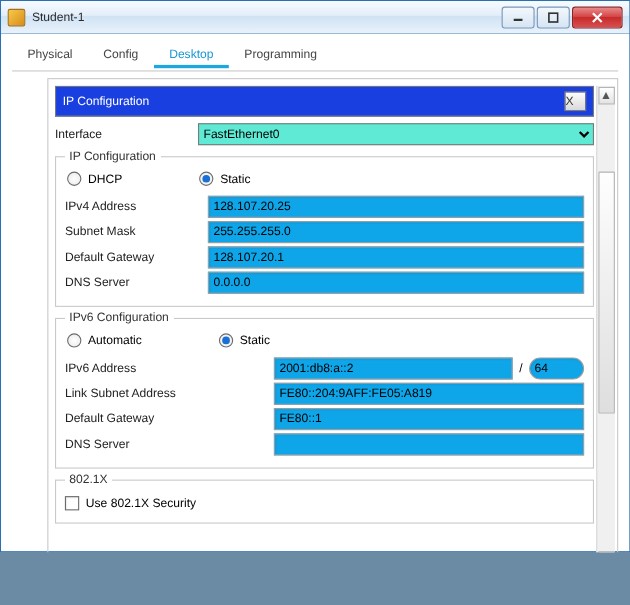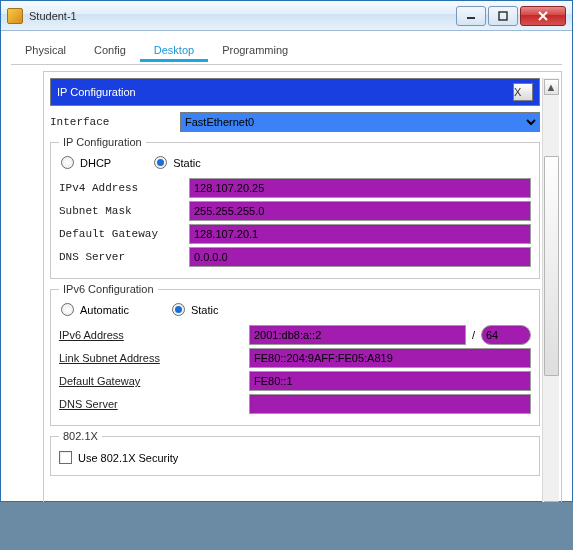--- a/index.html
+++ b/index.html
@@ -61,42 +61,42 @@
     background:#1a3fe0;color:#fff;padding:4px 6px;display:flex;align-items:center;
     border:1px solid #7a7a7a;
   }
   .dlg-title span{flex:1;}
   .dlg-close{
     width:20px;height:18px;background:linear-gradient(#fefefe,#d9d9d9);
     border:1px solid #7a7a7a;display:flex;align-items:center;justify-content:center;
     color:#333;font-size:11px;
   }
   .row{display:flex;align-items:center;margin:4px 0;}
-  .lbl{width:130px;color:#222;font-family:Liberation Mono, monospace;}
-  .lbl2{width:190px;color:#222;text-decoration:underline;}
+  .lbl{width:130px;color:#222;}
+  .lbl2{width:190px;color:#222;}
   select.iface{
-    flex:1;height:20px;border:1px solid #7a7a7a;background:#3b82f6;
+    flex:1;height:20px;border:1px solid #7a7a7a;background:#5eead4;
   }
   fieldset{
     border:1px solid #c9c9c9;margin:4px 0 2px;padding:6px 8px 8px;
   }
   legend{color:#333;padding:0 4px;}
-  .radio-row{display:flex;gap:43px;padding:2px 0 6px 2px;align-items:center;}
+  .radio-row{display:flex;gap:70px;padding:2px 0 6px 2px;align-items:center;}
   .radio-opt{display:flex;align-items:center;gap:6px;}
   .radio{
     width:13px;height:13px;border:1px solid #6b6b6b;border-radius:50%;
     background:radial-gradient(#fff,#e9e9e9);position:relative;
   }
   .radio.sel::after{
     content:"";position:absolute;top:2px;left:2px;width:7px;height:7px;border-radius:50%;
     background:#1a6fd6;
   }
   .field-row{display:flex;align-items:center;margin:3px 0;}
   .txt{
-    height:20px;border:1px solid #9d9d9d;background:#a21caf;padding:2px 4px;flex:1;
+    height:20px;border:1px solid #9d9d9d;background:#0ea5e9;padding:2px 4px;flex:1;
     box-shadow:inset 1px 1px 2px rgba(0,0,0,.06);
   }
   .slash{padding:0 6px;}
   .txt.short{width:50px;flex:0 0 50px;border-radius:10px;}
   .chk{
     width:13px;height:13px;border:1px solid #6b6b6b;background:#fff;margin-right:6px;
     box-shadow:inset 1px 1px 1px rgba(0,0,0,.08);
   }
   .footer{
     display:flex;align-items:center;margin-top:6px;gap:20px;

